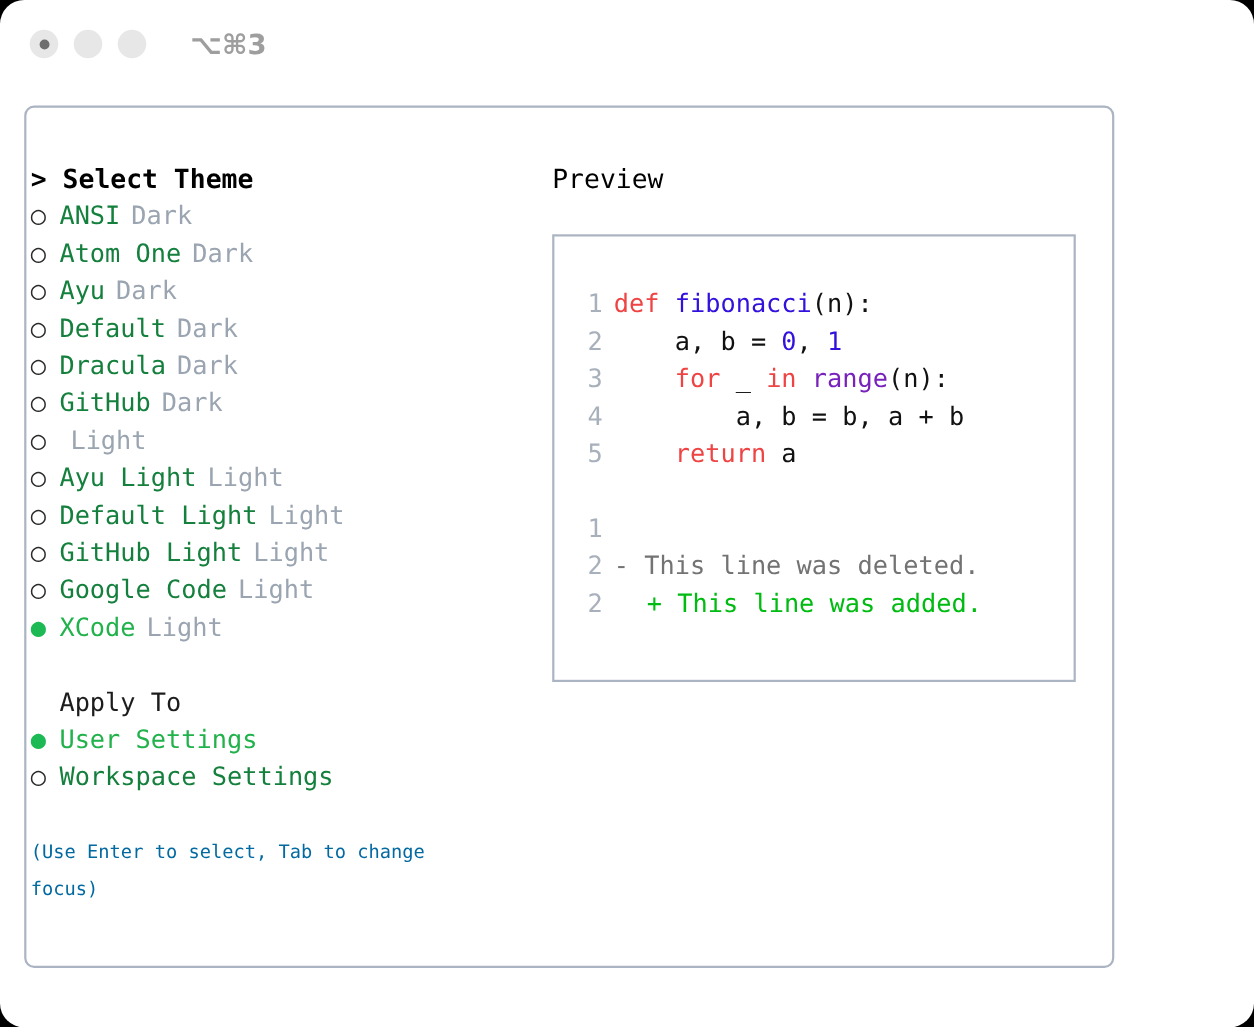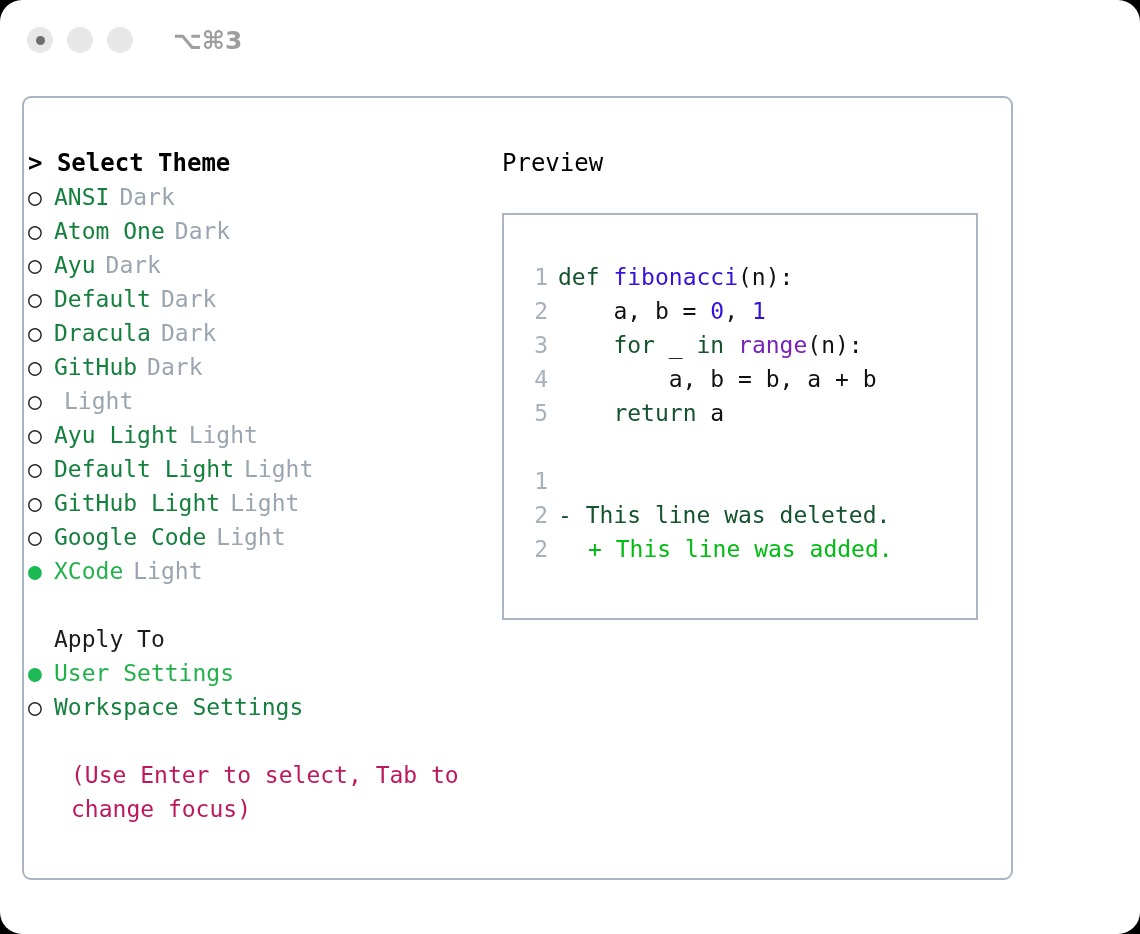--- a/index.html
+++ b/index.html
@@ -123,26 +123,25 @@
   .apply-title {
     font-size: 23px;
     color: #1c1c1c;
     line-height: 34px;
     padding-left: 26px;
     white-space: pre;
   }
 
   .hint {
     margin-top: 34px;
-    font-size: 23px;
-    line-height: 34px;
-    color: #be185d;
+    font-size: 17px;
+    line-height: 34px;
+    color: #0369a1;
     width: 400px;
     white-space: pre-wrap;
-    margin-left: 43px;
   }
 
   
   .right-col {
     position: absolute;
     left: 478px;
     top: 48px;
     width: 500px;
   }
   .preview-title {
@@ -175,27 +174,27 @@
   }
   .lineno {
     color: #a7b0bb;
     width: 28px;
     flex: none;
     text-align: right;
     margin-right: 10px;
   }
   .blank-line { height: 34px; }
 
-  .k-kw   { color: #14532d; text-align: center; }
+  .k-kw   { color: #ef4444; text-align: center; }
   .k-fn   { color: #3311dd; }
   .k-fn2  { color: #7722bb; }
   .k-num  { color: #3311dd; }
   .k-txt  { color: #111111; }
   .k-ctx  { color: #808080; }
-  .k-del  { color: #14532d; margin-top: 24px; }
+  .k-del  { color: #737373; margin-top: 24px; }
   .k-add  { color: #00bb11; margin-left: 30px; }
 </style>
 </head>
 <body>
 
 <div class="page">
 
   <div class="titlebar">
     <div class="dot">
         <div class="inner"></div>

